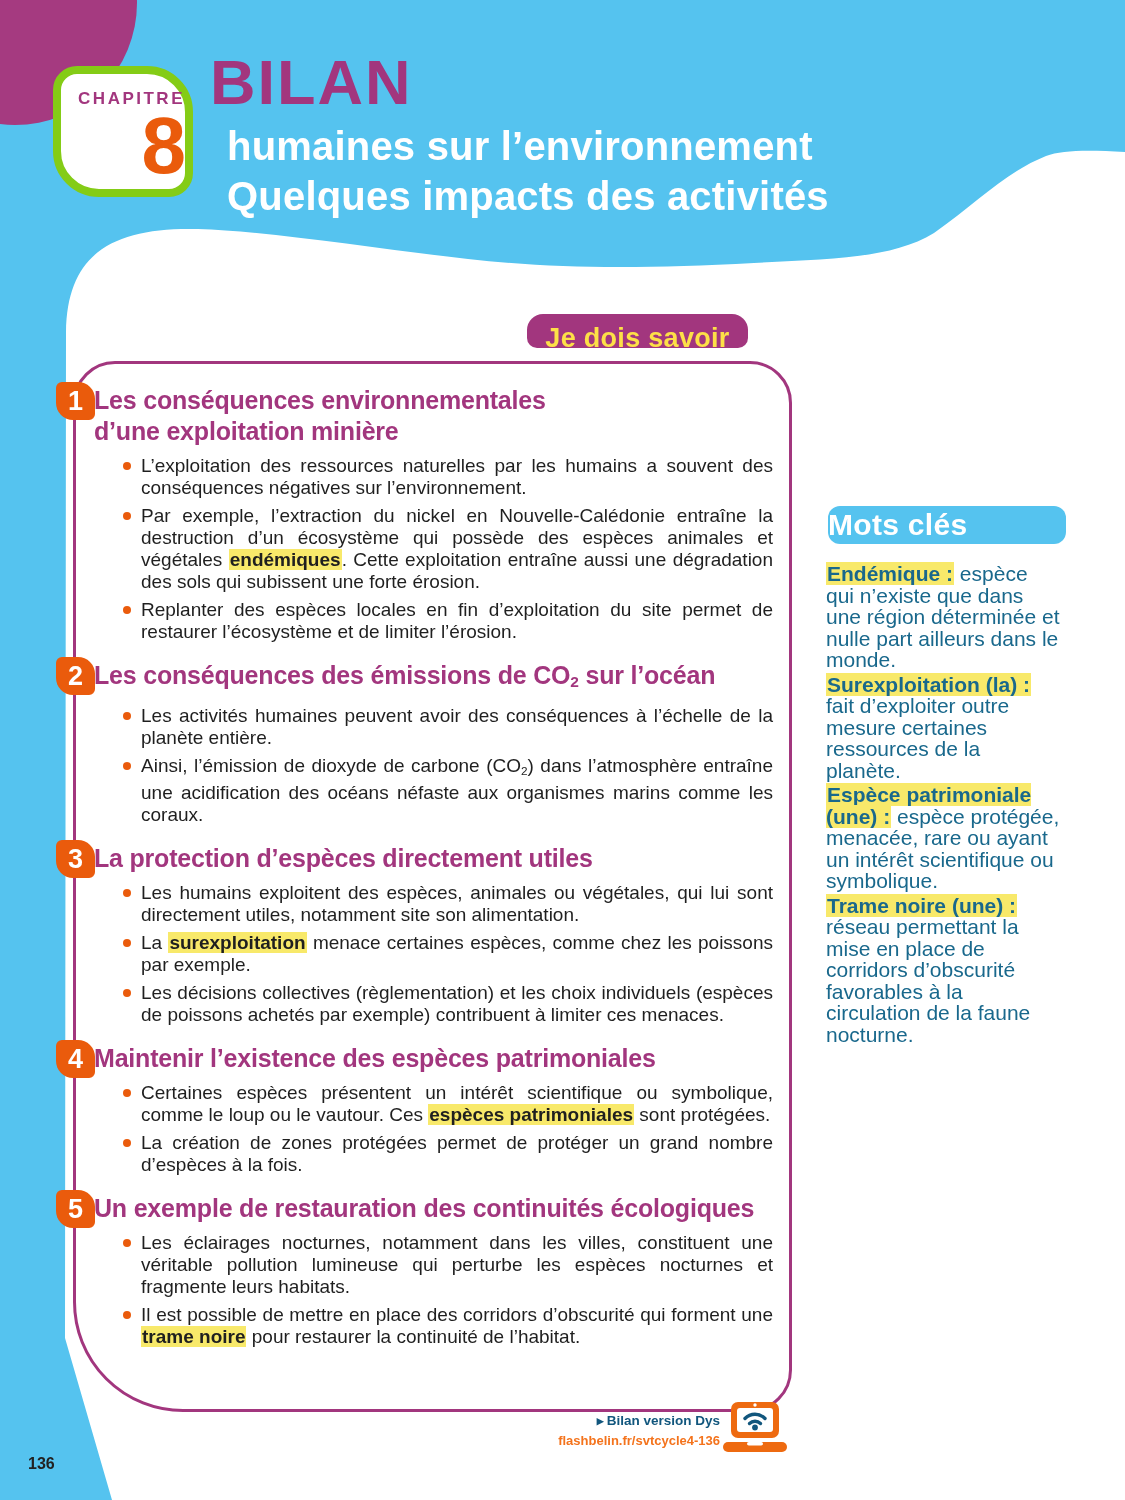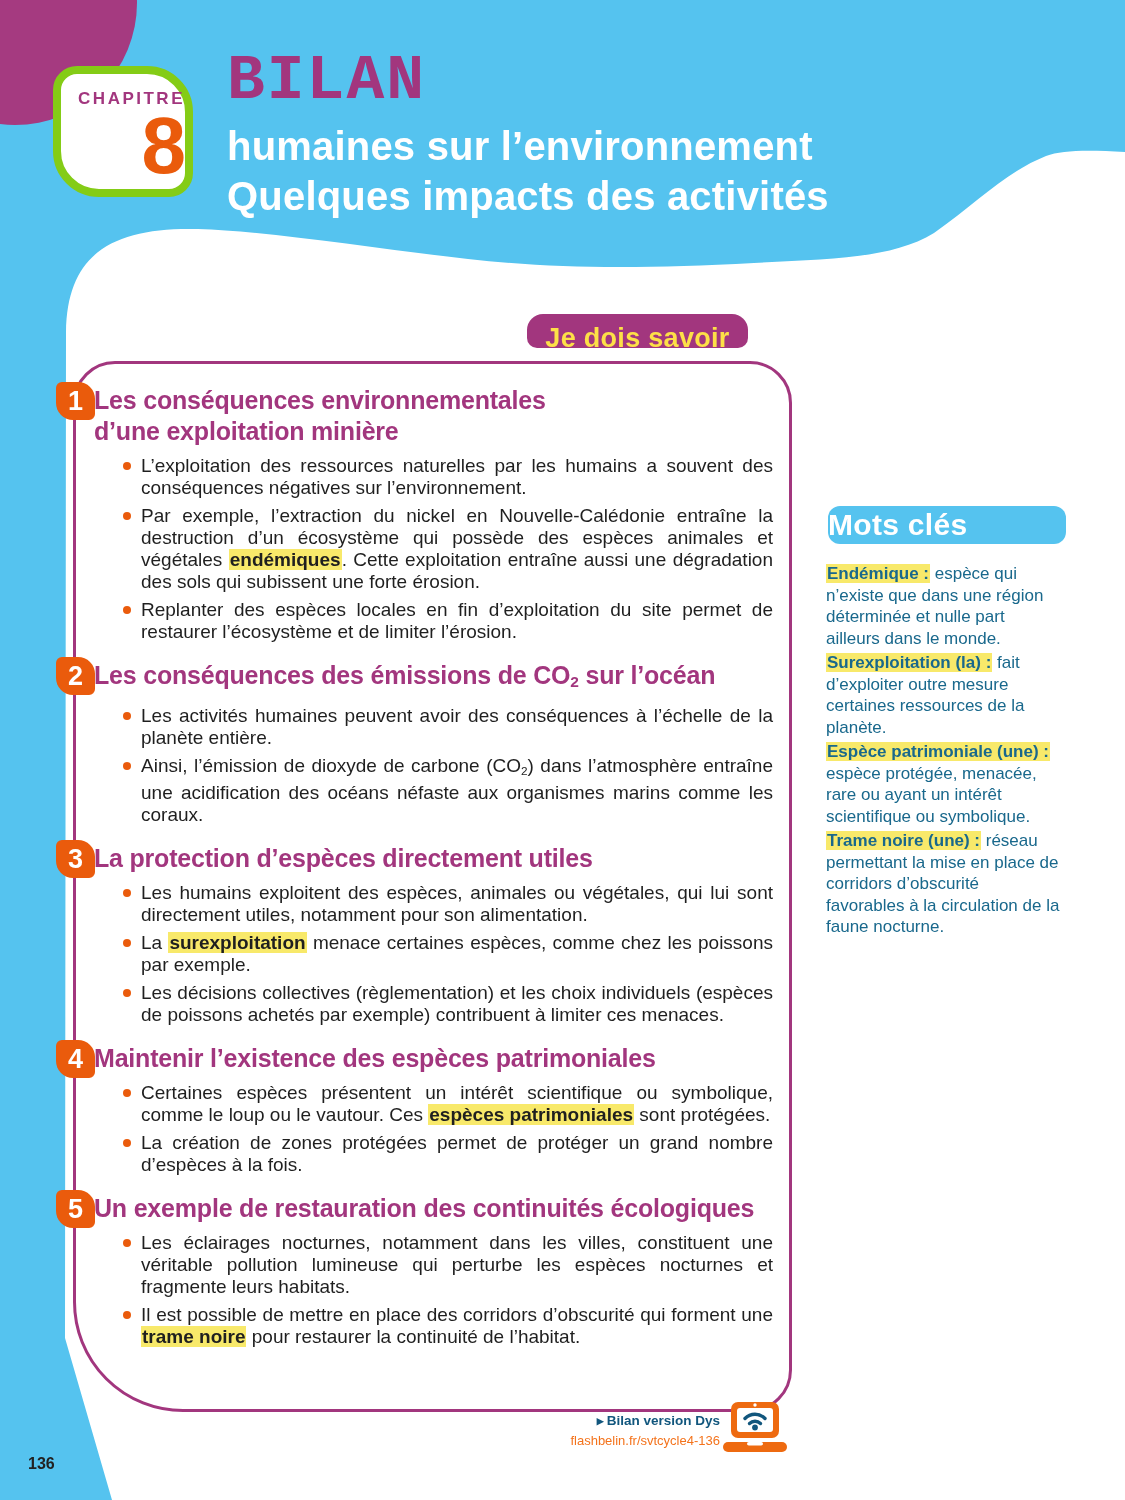--- a/index.html
+++ b/index.html
@@ -14,21 +14,21 @@
 
   
   .chapter-badge {
     left:53px; top:66px; width:140px; height:131px; box-sizing:border-box;
     background:#ffffff; border:8px solid #84cc16;
     border-radius:24px 46px 24px 46px; text-align:right; z-index:2;
   }
   .chapter-label { margin-top:15px; color:#a2367e; font-weight:bold; font-size:17px; letter-spacing:2.5px; }
   .chapter-num { color:#ea5b0c; font-weight:bold; font-size:80px; line-height:74px; letter-spacing:-1px; }
 
-  .kicker { left:227px; top:46px; font-size:63px; font-weight:bold; color:#a2367e; letter-spacing:2px; z-index:2;font-family:Liberation Mono, monospace; }
+  .kicker { left:210px; top:46px; font-size:63px; font-weight:bold; color:#a2367e; letter-spacing:2px; z-index:2; }
   .main-title { left:227px; top:121px; font-size:40px; font-weight:bold; color:#ffffff; line-height:50px; letter-spacing:0.2px; z-index:2; }
 
   
   .jds {
     left:527px; top:314px; width:221px; height:34px; background:#a2367e;
     border-radius:16px 16px 10px 10px; color:#fde047; font-size:27px; font-weight:bold;
     text-align:center; line-height:49px; z-index:5; letter-spacing:0.3px;
   }
 
   
@@ -57,29 +57,29 @@
   }
   .hl { background:#f8e96a; font-weight:bold; padding:0 1px; }
   .sb { font-size:0.62em; vertical-align:-0.22em; }
 
   
   .mots-chip {
     left:828px; top:506px; width:238px; height:38px; background:#55c3ef;
     border-radius:12px; color:#ffffff; font-weight:bold; font-size:30px;
     text-align:left; line-height:38px; z-index:2; letter-spacing:0.3px;
   }
-  .mots { left:826px; top:563px; width:234px; font-size:17px; line-height:21.5px; color:#19688c; z-index:2; }
+  .mots { left:826px; top:563px; width:234px; font-size:21px; line-height:21.5px; color:#19688c; z-index:2; }
   .mots p { margin:0 0 3px 0; }
   .mots .term { font-weight:bold; background:#f8e96a; padding:0 1px; }
 
   
   .footer-links { top:1413px; left:400px; width:320px; text-align:right; z-index:6; }
   .f-label { color:#11567d; font-weight:bold; font-size:13.5px; line-height:16px; }
   .f-arrow { font-size:9px; vertical-align:1px; margin-right:3px; }
-  .f-url { color:#f4731c; font-weight:normal; font-size:13px; line-height:15px; margin-top:4px; }
+  .f-url { color:#f4731c; font-weight:bold; font-size:13px; line-height:15px; margin-top:4px; }
   .laptop { left:723px; top:1402px; z-index:6; }
   .pagenum { left:28px; top:1455px; font-size:16px; font-weight:bold; color:#222222; z-index:3; }
 </style>
 </head>
 <body>
 
 <svg id="bg" class="abs" width="1125" height="1500" viewBox="0 0 1125 1500" xmlns="http://www.w3.org/2000/svg">
   <path d="M0,0 H1125 V152
            C1088,150 1062,150 1046,156
            C1006,172 978,202 934,233
@@ -132,21 +132,21 @@
       </ul>
     </div>
     <div class="sec">
       <div class="sec-head">
         <div class="numb">3</div>
         <h2>
           <div><span>La protection d’espèces directement utiles</span></div>
         </h2>
       </div>
       <ul class="bullets">
-        <li><span>Les humains exploitent des espèces, animales ou végétales, qui lui sont directement utiles, notamment pour son alimentation.</span></li>
+        <li><span>Les humains exploitent des espèces, animales ou végétales, qui lui sont directement utiles, notamment site son alimentation.</span></li>
         <li><span>La </span><span class="hl">surexploitation</span><span> menace certaines espèces, comme chez les poissons par exemple.</span></li>
         <li><span>Les décisions collectives (règlementation) et les choix individuels (espèces de poissons achetés par exemple) contribuent à limiter ces menaces.</span></li>
       </ul>
     </div>
     <div class="sec">
       <div class="sec-head">
         <div class="numb">4</div>
         <h2>
           <div><span>Maintenir l’existence des espèces patrimoniales</span></div>
         </h2>

